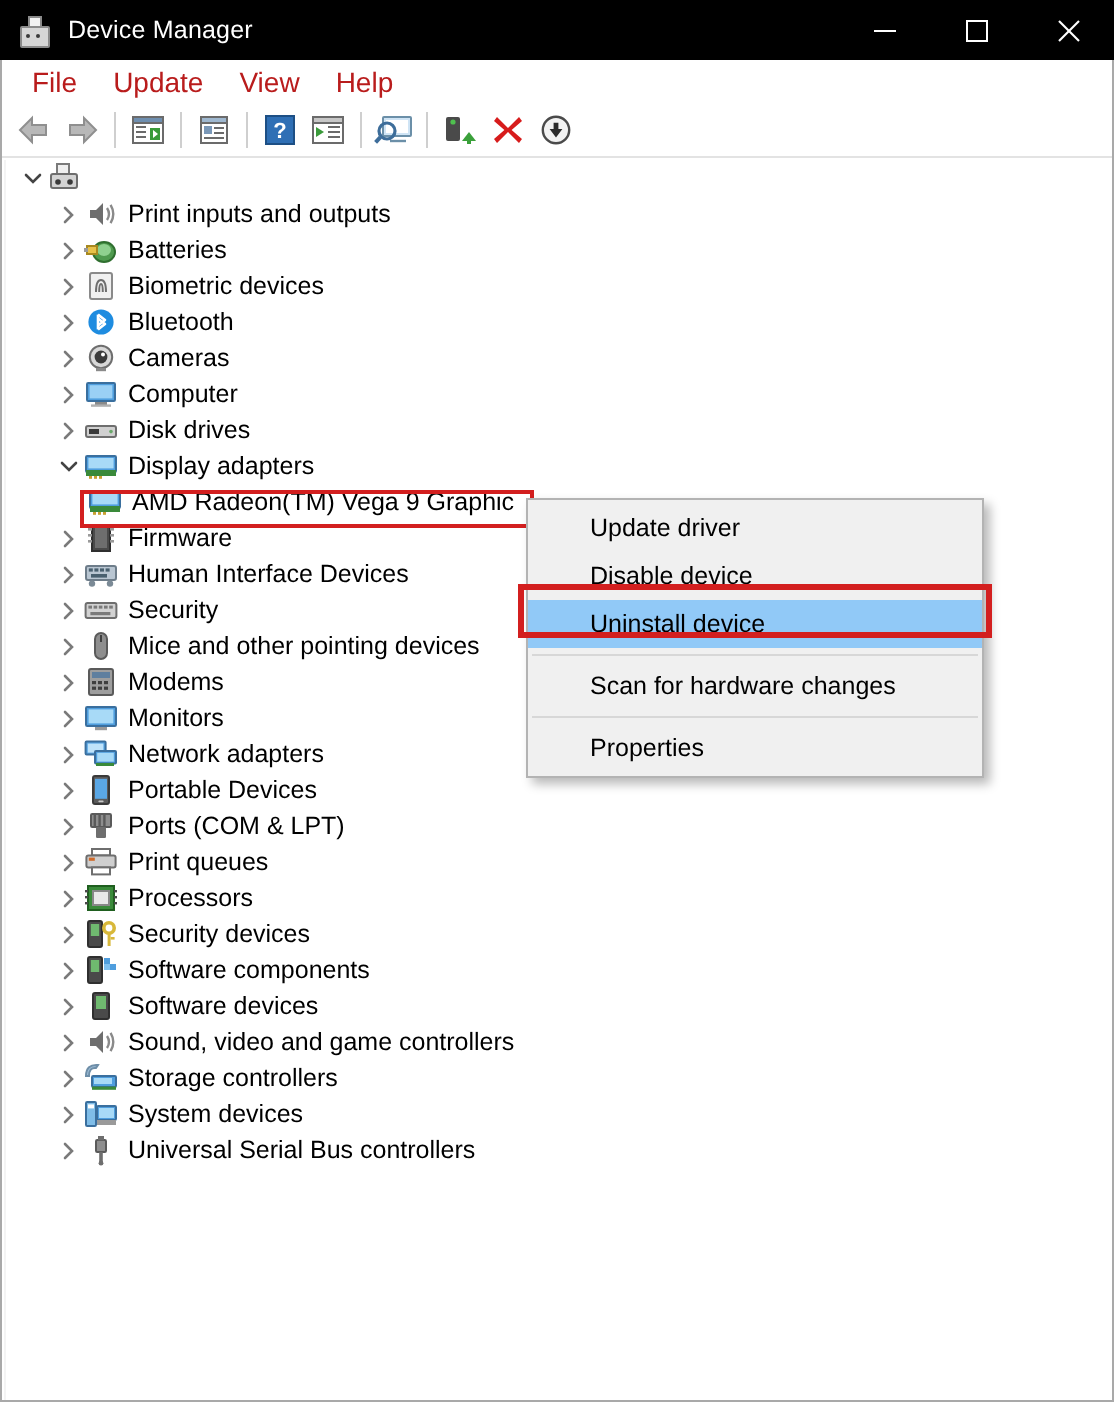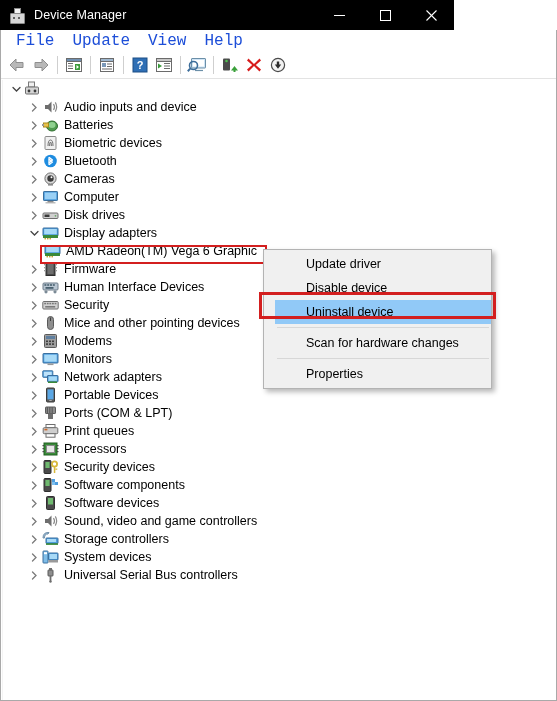--- a/index.html
+++ b/index.html
@@ -14,21 +14,21 @@
     overflow: hidden;
     font-family: "Liberation Sans", sans-serif;
     background: #ffffff;
     -webkit-font-smoothing: antialiased;
   }
 
   
   .titlebar {
     position: absolute;
     left: 0; top: 0;
-    width: 454px; height: 30px;
+    width: 557px; height: 30px;
     background: #000000;
     display: flex;
     align-items: center;
   }
   .titlebar-icon {
     width: 16px; height: 16px;
     margin-left: 9px;
     margin-right: 9px;
     position: relative;
     flex: none;
@@ -84,25 +84,24 @@
     position: absolute;
     left: 1px; top: 30px;
     width: 555px; height: 22px;
     background: #ffffff;
     display: flex;
     align-items: center;
     padding-left: 6px;
     box-sizing: border-box;
   }
   .menubar-item {
-    font-size: 16px;
-    color: #1d4ed8;
+    font-size: 14px;
+    color: #b91c1c;
     padding: 3px 9px 3px 9px;
     white-space: nowrap;
-    font-family: Liberation Mono, monospace;
   }
 
   
   .toolbar {
     position: absolute;
     left: 1px; top: 52px;
     width: 555px; height: 27px;
     background: #ffffff;
     border-bottom: 1px solid #e3e3e3;
     display: flex;
@@ -189,21 +188,21 @@
   .ctxmenu {
     position: absolute;
     left: 263px;
     top: 249px;
     width: 229px;
     background: #f0f0f0;
     border: 1px solid #b3b3b3;
     box-sizing: border-box;
     box-shadow: 3px 3px 5px rgba(0,0,0,0.28);
     z-index: 10;
-    padding: 2px 0 2px 11px;
+    padding: 2px 0 2px 0;
   }
   .ctxitem {
     height: 24px;
     display: flex;
     align-items: center;
     padding-left: 31px;
     font-size: 12.5px;
     color: #000000;
     white-space: nowrap;
     box-sizing: border-box;
@@ -403,21 +402,21 @@
             <path d="M2.5 1 L6 4.5 L2.5 8" fill="none" stroke="#7a7a7a" stroke-width="1.3" stroke-linecap="round"></path>
           </svg>
       </div>
       <div class="devicon">
         <svg width="17" height="16" viewBox="0 0 17 16">
           <path d="M3 6 L6 6 L9.5 2.5 L9.5 13.5 L6 10 L3 10 Z" fill="#6e6e6e"></path>
           <path d="M11.5 5 Q13.5 8 11.5 11" fill="none" stroke="#8a8a8a" stroke-width="1.2"></path>
           <path d="M13.3 3.4 Q16 8 13.3 12.6" fill="none" stroke="#8a8a8a" stroke-width="1.2"></path>
         </svg>
       </div>
-      <div class="rowlabel">Audio inputs and device</div>
+      <div class="rowlabel">Print inputs and outputs</div>
     </div>
 
     <div class="row indent2">
       <div class="chev">
         <svg width="9" height="9" viewBox="0 0 9 9">
             <path d="M2.5 1 L6 4.5 L2.5 8" fill="none" stroke="#7a7a7a" stroke-width="1.3" stroke-linecap="round"></path>
           </svg>
       </div>
       <div class="devicon">
         <svg width="17" height="16" viewBox="0 0 17 16">
@@ -535,21 +534,21 @@
       <div class="devicon">
         <svg width="17" height="16" viewBox="0 0 17 16">
           <rect x="1" y="3" width="15" height="8" rx="0.6" fill="#4f9ede" stroke="#3a6f9e"></rect>
           <rect x="2.2" y="4" width="12.6" height="5.2" fill="#a8daf7"></rect>
           <rect x="1" y="10" width="15" height="3" fill="#3a8a3a"></rect>
           <rect x="2.5" y="13" width="1.5" height="1.4" fill="#c8a030"></rect>
           <rect x="5" y="13" width="1.5" height="1.4" fill="#c8a030"></rect>
           <rect x="7.5" y="13" width="1.5" height="1.4" fill="#c8a030"></rect>
         </svg>
       </div>
-      <div class="rowlabel">AMD Radeon(TM) Vega 6 Graphic</div>
+      <div class="rowlabel">AMD Radeon(TM) Vega 9 Graphic</div>
     </div>
 
     <div class="row indent2">
       <div class="chev">
         <svg width="9" height="9" viewBox="0 0 9 9">
             <path d="M2.5 1 L6 4.5 L2.5 8" fill="none" stroke="#7a7a7a" stroke-width="1.3" stroke-linecap="round"></path>
           </svg>
       </div>
       <div class="devicon">
         <svg width="17" height="16" viewBox="0 0 17 16">

